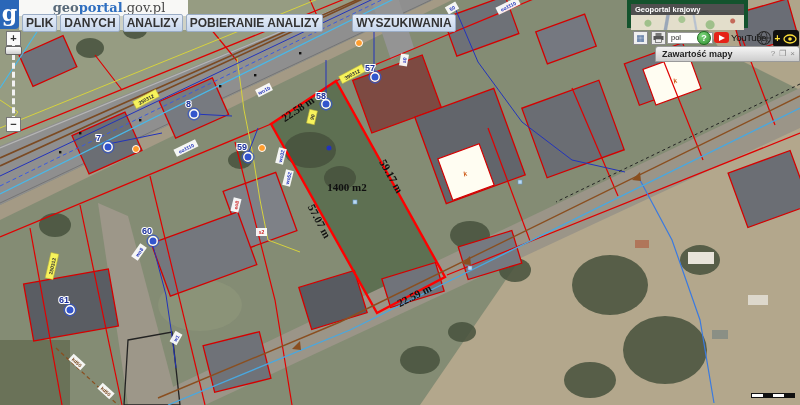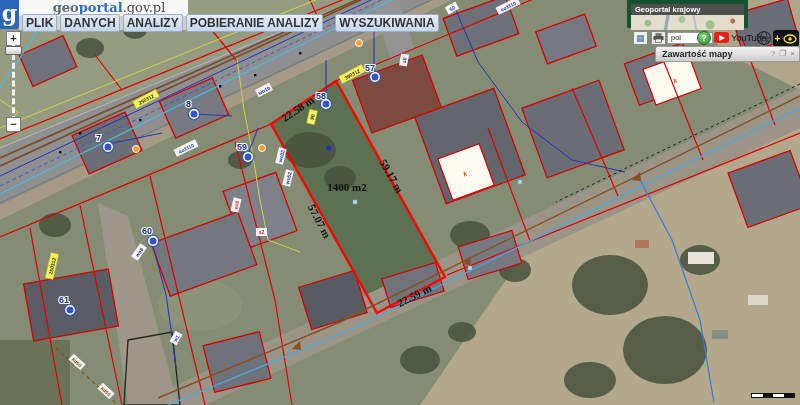--- a/index.html
+++ b/index.html
@@ -15,21 +15,21 @@
         background:rgba(255,255,255,.93);z-index:30;text-align:center;
         font-family:"DejaVu Serif",serif;font-size:13px;line-height:15px;padding-left:11px;}
   .brandband .geo{color:#5a6b7a;font-weight:bold;}
   .brandband .portal{color:#2f6fc0;font-weight:bold;}
   .brandband .suffix{color:#4a4a4a;}
   .menustrip{position:absolute;left:19px;top:16px;width:204px;height:14px;
         background:rgba(255,255,255,.55);z-index:30;display:flex;align-items:center;}
   .menubtn{font-size:12px;font-weight:bold;color:#333;background:linear-gradient(#e7eef9,#c6d6ec);
         border:1px solid #9badc6;border-radius:2px;padding:1px 3px;margin-left:3px;
         white-space:nowrap;cursor:pointer;}
-  .menubtn.gap{margin-left:12px;}
+  .menubtn.gap{margin-left:29px;}
 
   
   .zoomctl{position:absolute;left:4px;top:31px;z-index:30;width:18px;}
   .zbtn{position:absolute;left:2px;width:13px;height:13px;background:#fafafa;border:1px solid #777;
         font-size:11px;font-weight:bold;color:#333;text-align:center;line-height:12px;cursor:pointer;}
   .ztrack{position:absolute;left:8px;top:14px;width:0;height:86px;border-left:3px dashed #f2f2f2;}
   .zhandle{position:absolute;left:1px;top:15px;width:15px;height:7px;background:linear-gradient(#fff,#cfcfcf);
         border:1px solid #666;border-radius:2px;cursor:pointer;}
 
   

